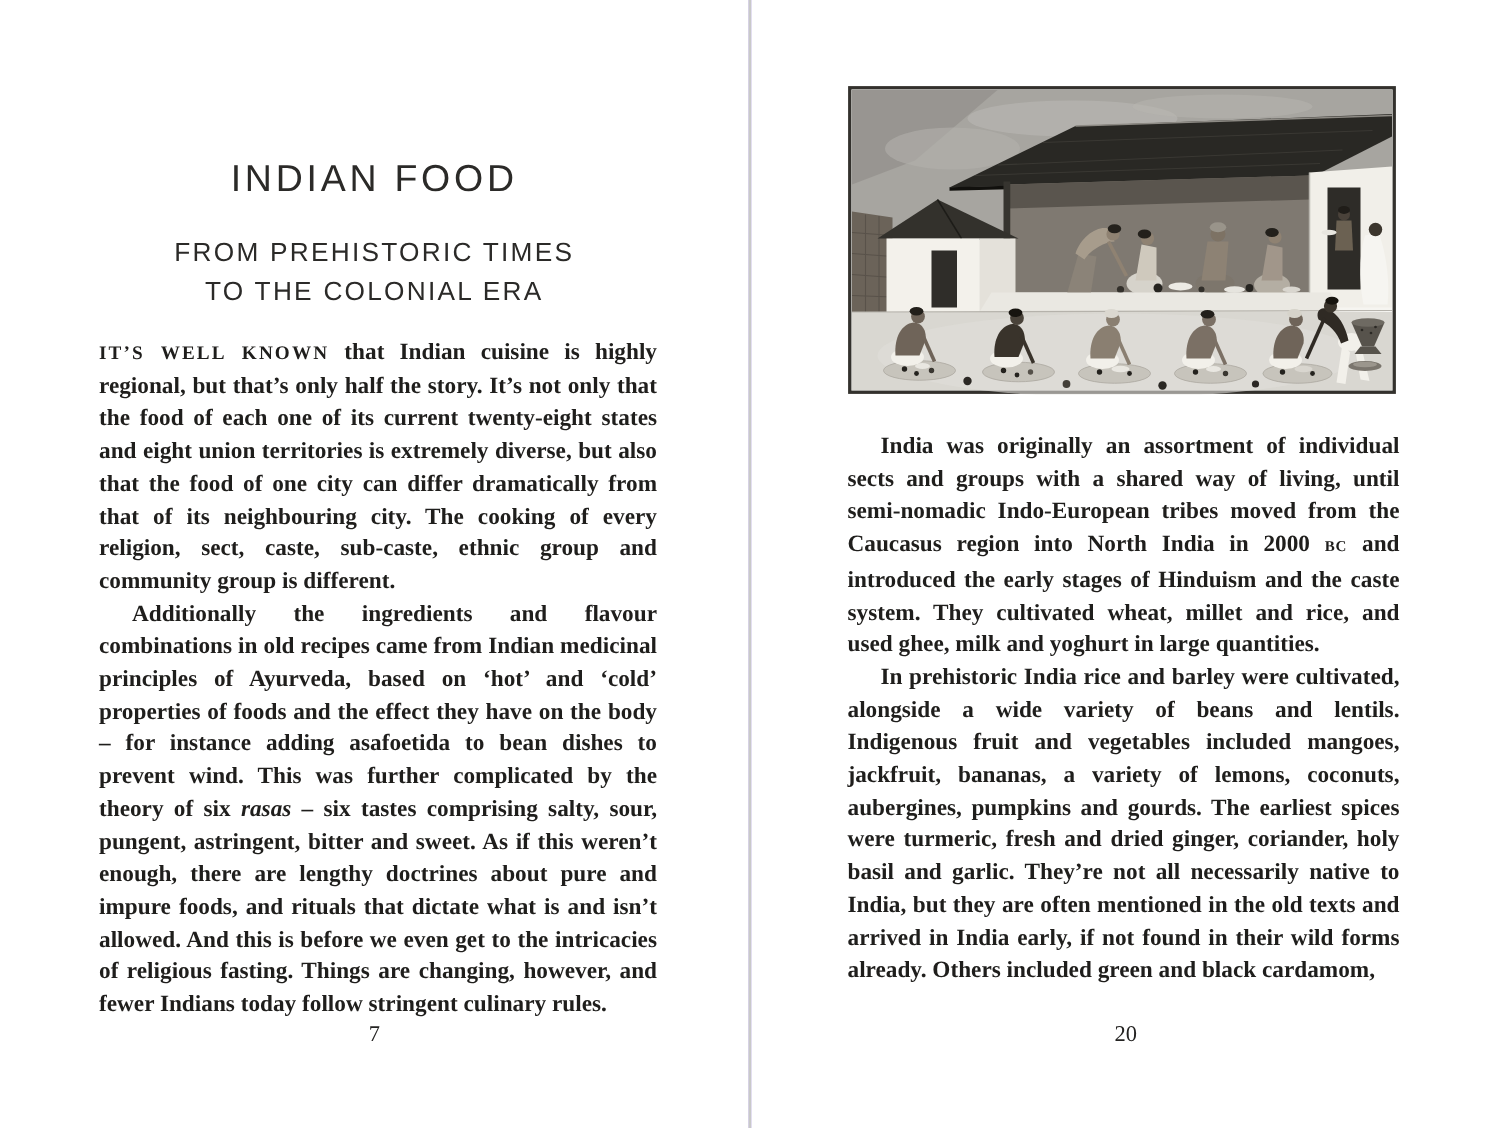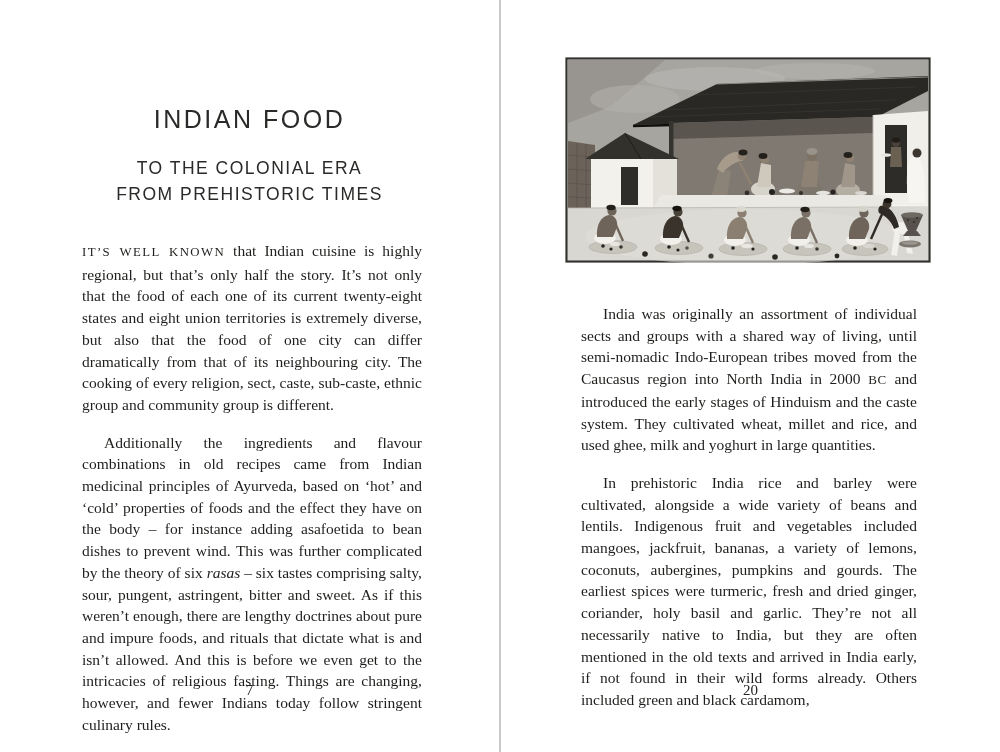--- a/index.html
+++ b/index.html
@@ -21,46 +21,46 @@
   }
   .chapter-subtitle{
     position:absolute;top:155px;left:0;width:100%;text-align:center;
     font-family:"Liberation Sans", sans-serif;font-size:17.5px;letter-spacing:1.5px;
     line-height:26px;color:#2b2a28;font-weight:400;
   }
   .body-text{
     position:absolute;font-size:15.5px;line-height:21.7px;text-align:justify;
     color:#1f1e1c;
   }
-  .body-text p{margin:16px;padding:0;}
+  .body-text p{margin:0;padding:0;font-weight:bold;}
   .body-text p.indent{text-indent:22px;}
   .left-col{left:66px;top:224px;width:372px;}
   .right-col{left:64px;top:287px;width:368px;}
   .lead-in{font-size:12.8px;letter-spacing:1.4px;}
-  .smallcaps{font-size:13px;letter-spacing:0.6px;}
+  .smallcaps{font-size:10px;letter-spacing:0.6px;}
   .ital{font-style:italic;}
   .pagenum{
     position:absolute;top:682px;left:0;width:100%;text-align:center;
     font-size:15px;color:#242322;
   }
   .illustration{
     position:absolute;left:64px;top:57px;width:366px;height:206px;
   }
   .illustration svg{display:block;width:366px;height:206px;}
 </style>
 </head>
 <body>
 
 <div class="spread">
 
   <div class="page page-left">
     <div class="chapter-title">INDIAN FOOD</div>
     <div class="chapter-subtitle">
+      <div>FROM PREHISTORIC TIMES</div>
       <div>TO THE COLONIAL ERA</div>
-      <div>FROM PREHISTORIC TIMES</div>
     </div>
     <div class="body-text left-col">
       <p><span class="lead-in">IT’S WELL KNOWN</span><span> that Indian cuisine is highly regional, but that’s only half the story. It’s not only that the food of each one of its current twenty-eight states and eight union territories is extremely diverse, but also that the food of one city can differ dramatically from that of its neighbouring city. The cooking of every religion, sect, caste, sub-caste, ethnic group and community group is different.</span></p>
       <p class="indent"><span>Additionally the ingredients and flavour combinations in old recipes came from Indian medicinal principles of Ayurveda, based on ‘hot’ and ‘cold’ properties of foods and the effect they have on the body – for instance adding asafoetida to bean dishes to prevent wind. This was further complicated by the theory of six </span><span class="ital">rasas</span><span> – six tastes comprising salty, sour, pungent, astringent, bitter and sweet. As if this weren’t enough, there are lengthy doctrines about pure and impure foods, and rituals that dictate what is and isn’t allowed. And this is before we even get to the intricacies of religious fasting. Things are changing, however, and fewer Indians today follow stringent culinary rules.</span></p>
     </div>
     <div class="pagenum">7</div>
   </div>
 
   <div class="gutter"></div>
 

